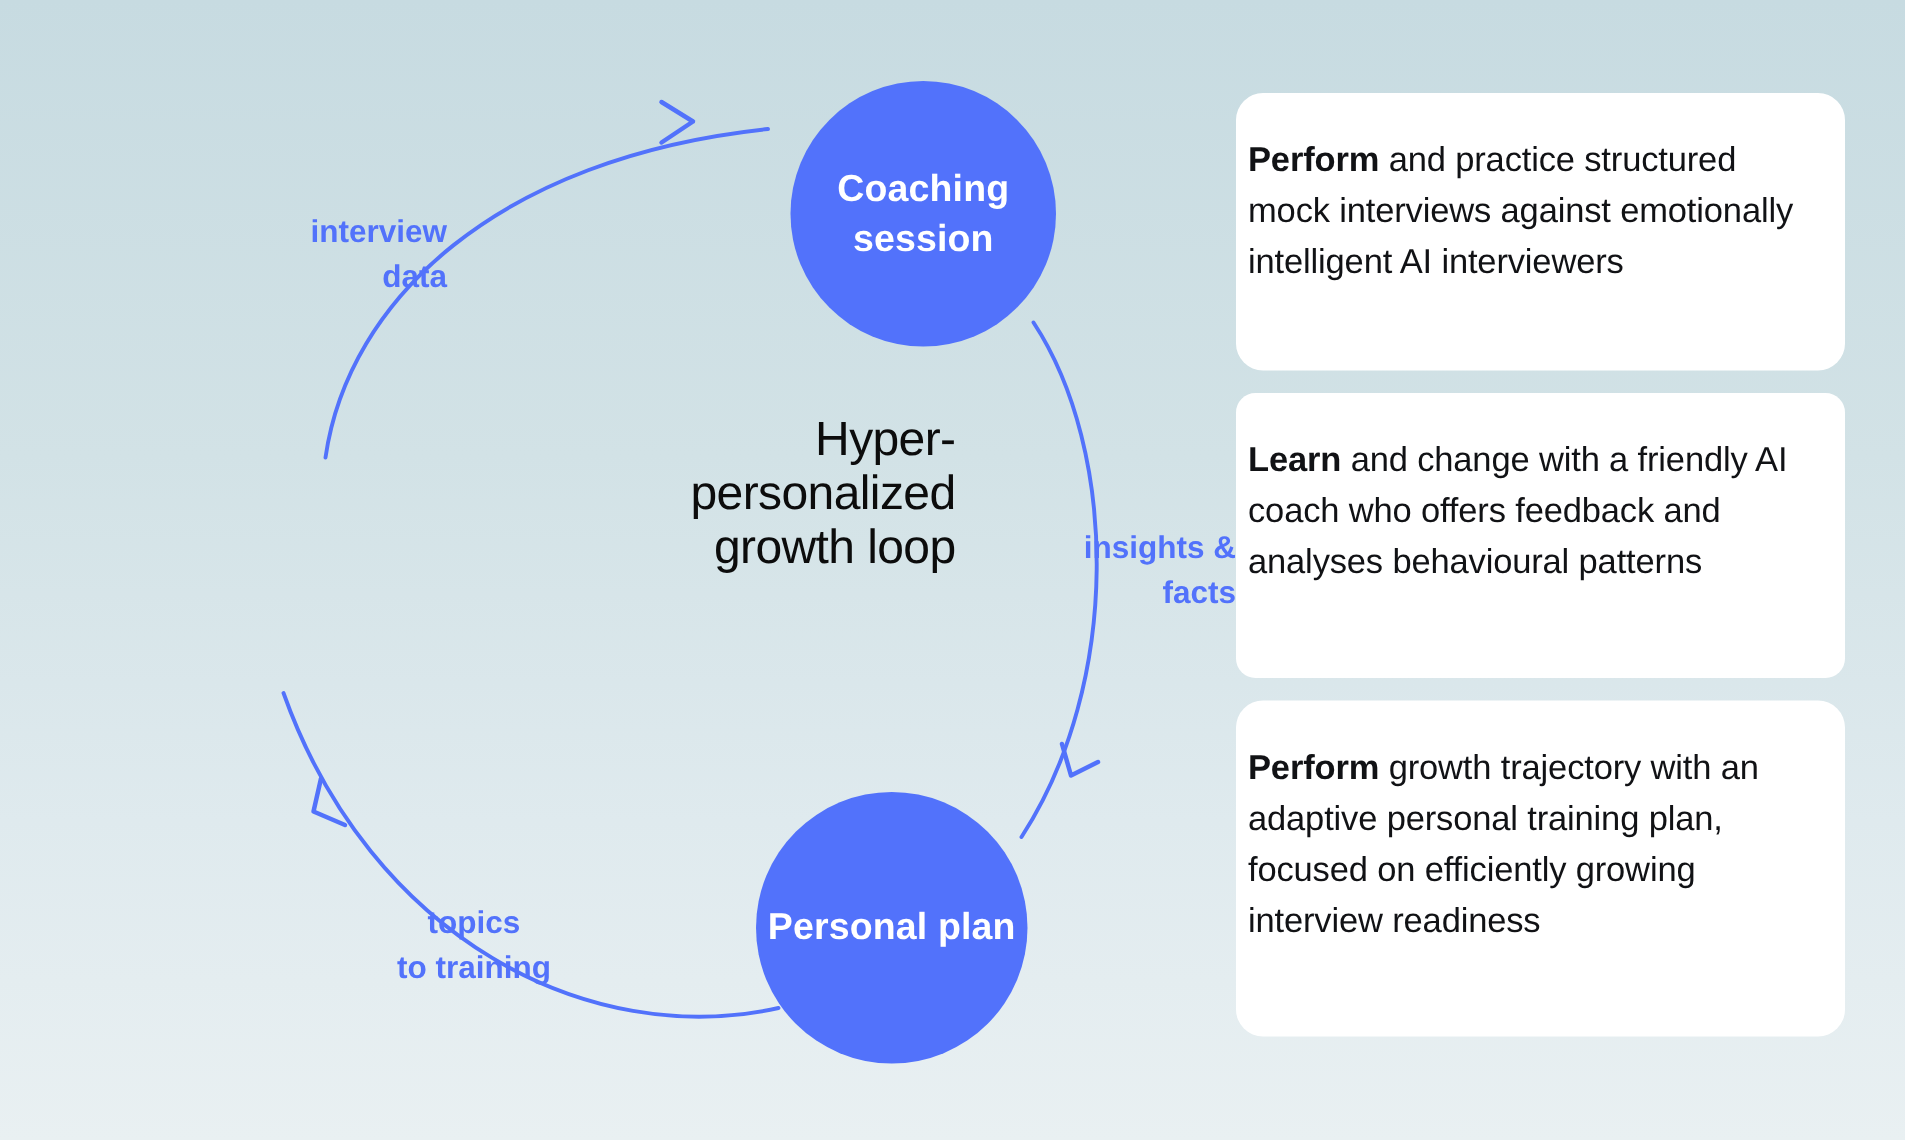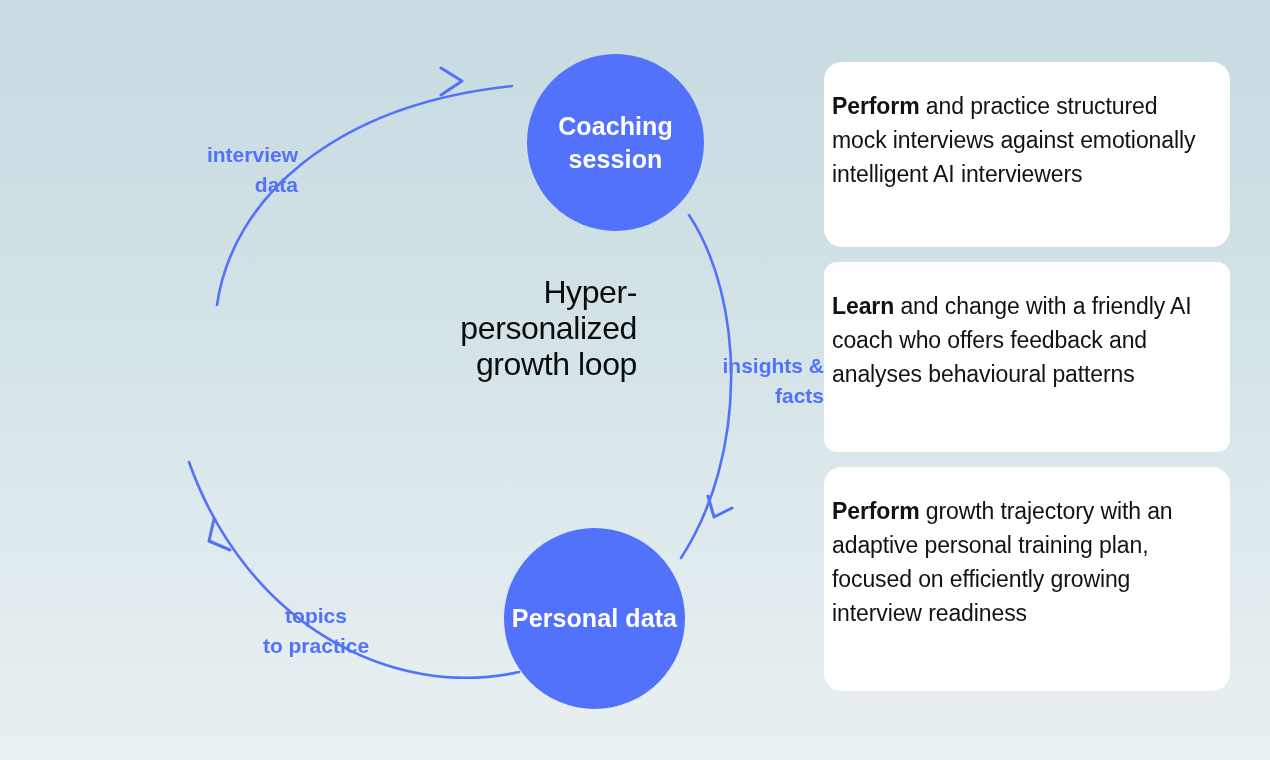--- a/index.html
+++ b/index.html
@@ -173,35 +173,35 @@
     </svg>
 
     <div class="node-circle" id="node-coaching">
       <span>Coaching
 session</span>
     </div>
 
 
     <div class="node-circle" id="node-plan">
       <span>Personal
-data</span>
+plan</span>
     </div>
 
     <div id="loop-title">Hyper-
 personalized
 growth loop</div>
 
     <div class="edge-label" id="label-interview-data">interview
 data</div>
 
     <div class="edge-label" id="label-insights-facts">insights &amp;
 facts</div>
 
     <div class="edge-label" id="label-topics-practice">topics
-to practice</div>
+to training</div>
 
   </div>
 
   <div id="cards-column">
 
     <div class="feature-card" id="card-perform">
       <span class="lead">Perform</span><span> and practice structured mock interviews against emotionally intelligent AI interviewers</span>
     </div>
 
     <div class="feature-card" id="card-learn">

